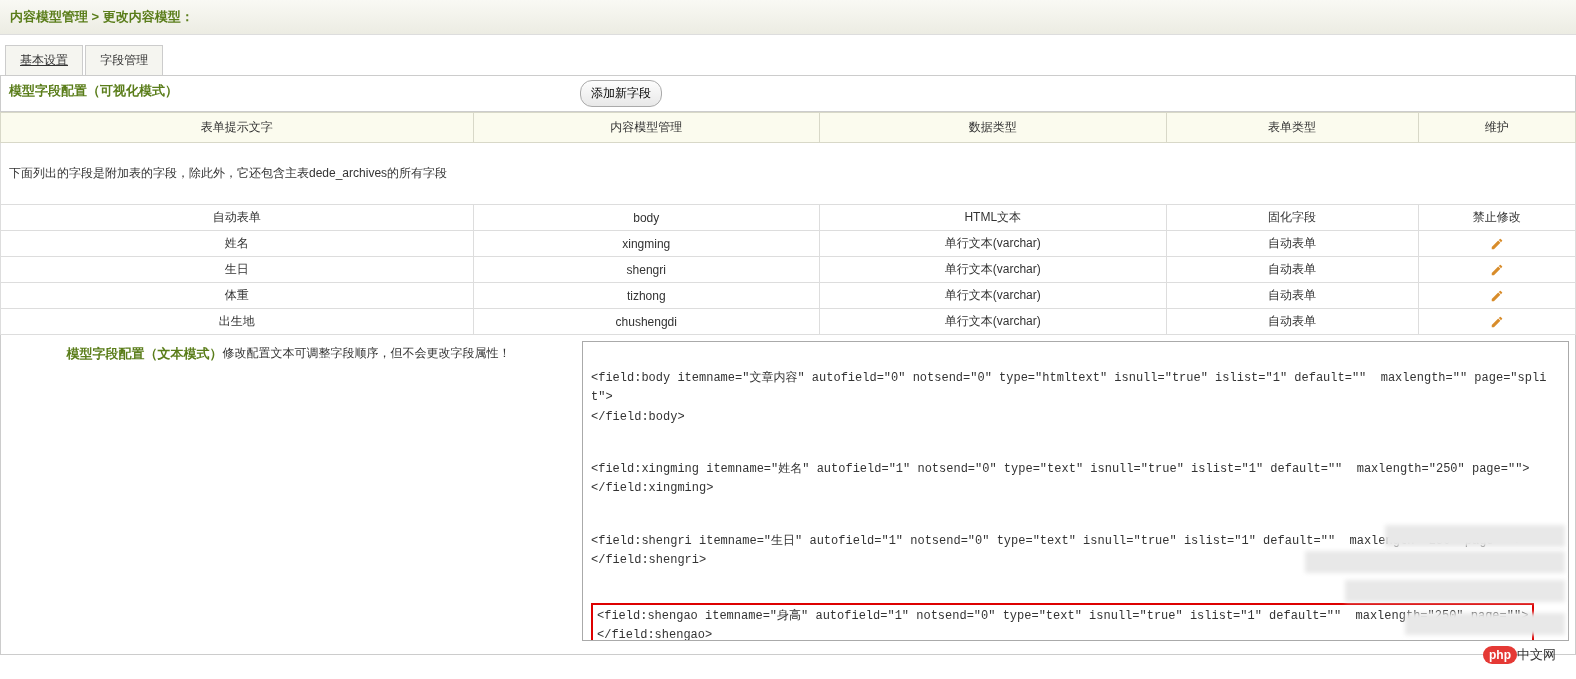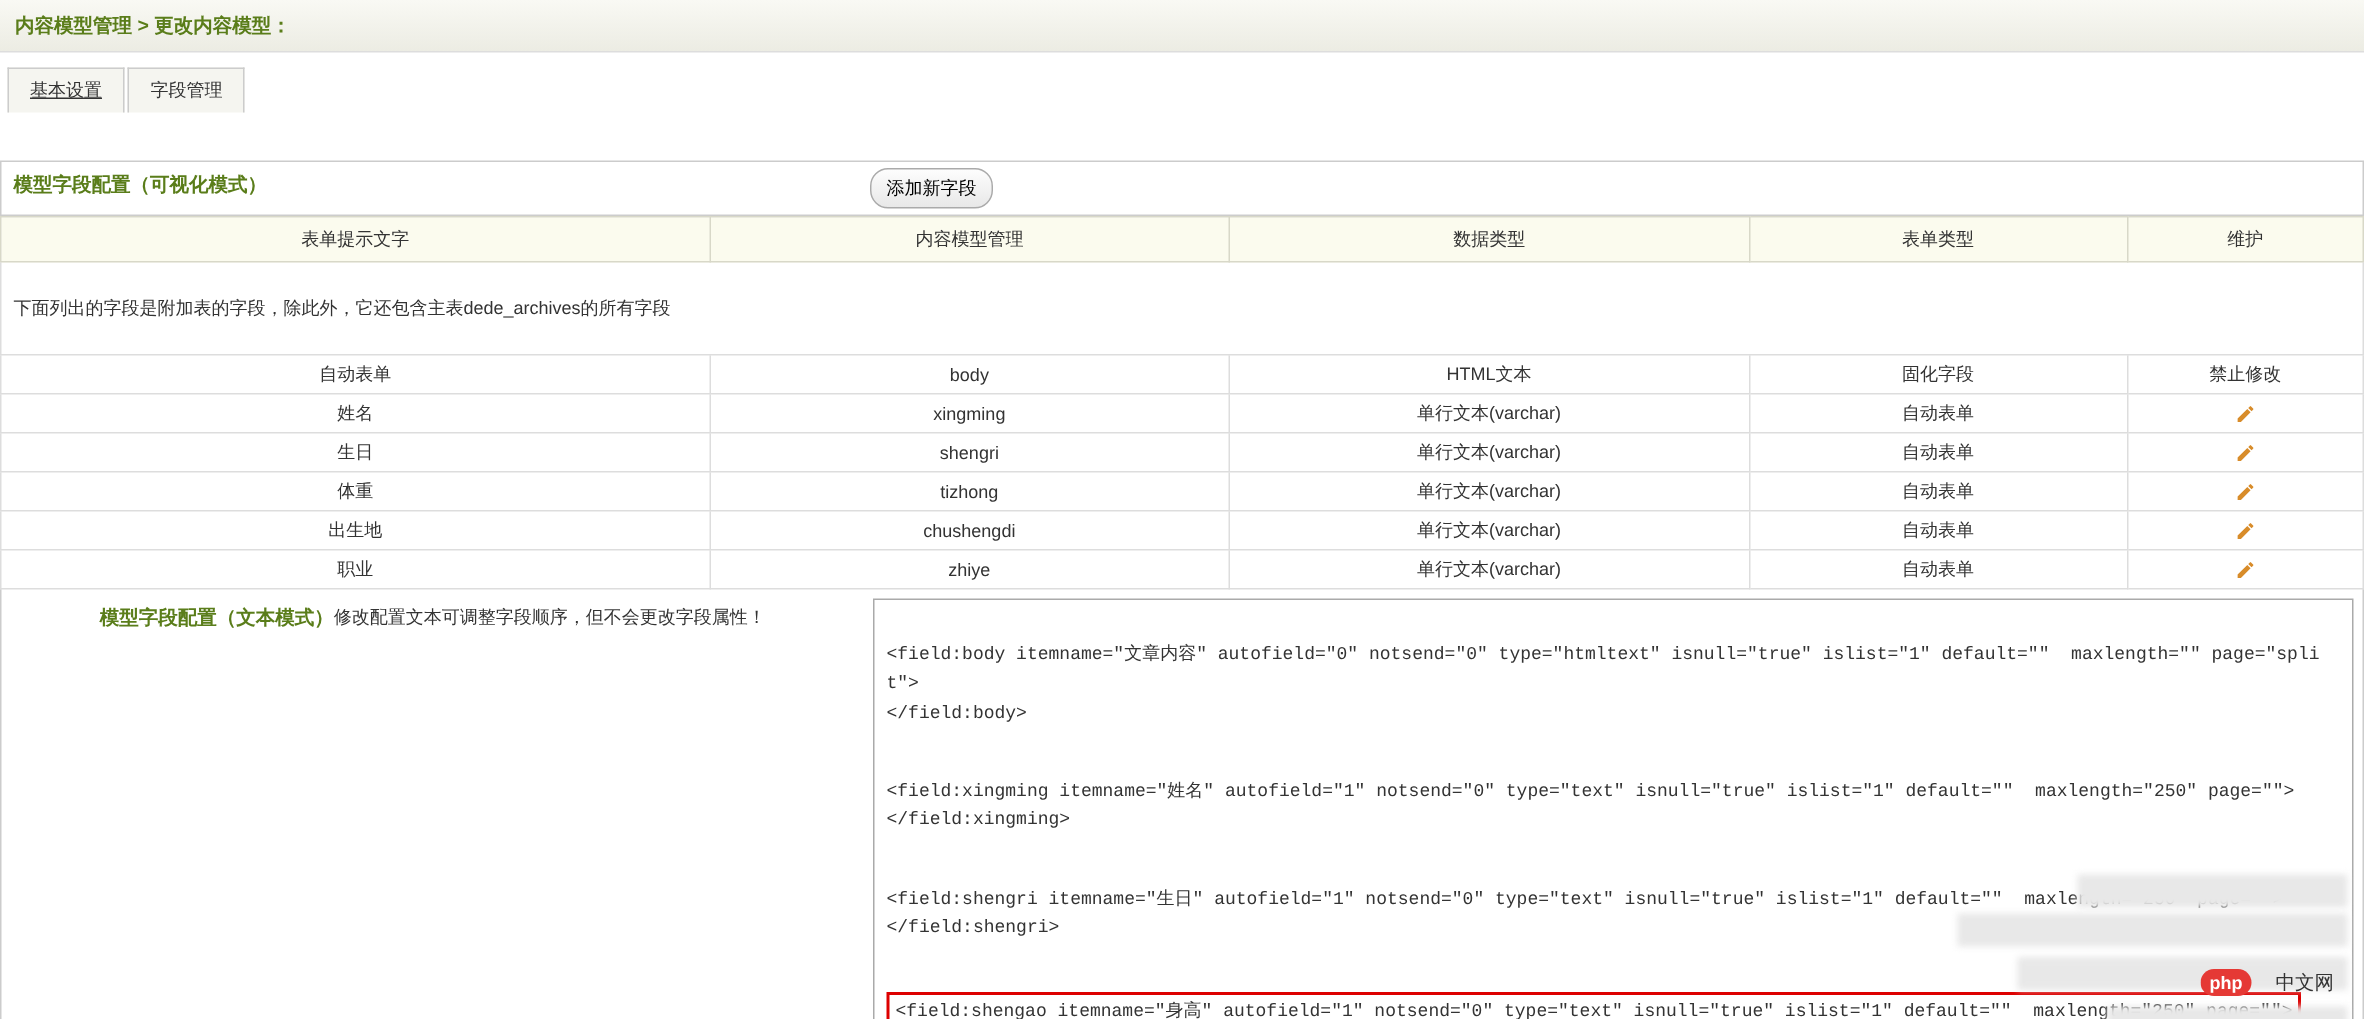--- a/index.html
+++ b/index.html
@@ -30,21 +30,20 @@
       font-size: 12px;
       margin-right: -1px;
     }
     .tab.active {
       text-decoration: underline;
     }
     .section-row {
       display: flex;
       border: 1px solid #ccc;
       background: #fff;
-      margin-top: 32px;
     }
     .section-title {
       flex: 0 0 575px;
       padding: 6px 8px;
       color: #5a7d1a;
       font-weight: bold;
       font-size: 13px;
     }
     .section-action {
       padding: 4px;
@@ -146,21 +145,21 @@
     .blur1 { top: 190px; width: 180px; height: 22px; }
     .blur2 { top: 216px; width: 260px; height: 22px; }
     .blur3 { top: 245px; width: 220px; height: 22px; }
     .blur4 { top: 278px; width: 160px; height: 22px; }
     .watermark {
       position: fixed;
       bottom: 15px;
       right: 20px;
       display: flex;
       align-items: flex-start;
-      gap: 16px;
+      gap: 0;
       font-size: 13px;
       z-index: 10;
       margin-left: 36px;
     }
     .watermark .php-badge {
       background: #e53935;
       color: #fff;
       font-weight: bold;
       padding: 2px 6px;
       border-radius: 10px;
@@ -230,29 +229,20 @@
         <td>tizhong</td>
         <td>单行文本(varchar)</td>
         <td>自动表单</td>
         <td><span class="edit-icon"><svg viewBox="0 0 24 24">
               <path fill="#d88c2a" d="M3 17.25V21h3.75L17.81 9.94l-3.75-3.75L3 17.25zM20.71 7.04a1 1 0 0 0 0-1.41l-2.34-2.34a1 1 0 0 0-1.41 0l-1.83 1.83 3.75 3.75 1.83-1.83z"></path>
             </svg></span></td>
       </tr>
       <tr>
         <td>出生地</td>
         <td>chushengdi</td>
-        <td>单行文本(varchar)</td>
-        <td>自动表单</td>
-        <td><span class="edit-icon"><svg viewBox="0 0 24 24">
-              <path fill="#d88c2a" d="M3 17.25V21h3.75L17.81 9.94l-3.75-3.75L3 17.25zM20.71 7.04a1 1 0 0 0 0-1.41l-2.34-2.34a1 1 0 0 0-1.41 0l-1.83 1.83 3.75 3.75 1.83-1.83z"></path>
-            </svg></span></td>
-      </tr>
-      <tr>
-        <td>职业</td>
-        <td>zhiye</td>
         <td>单行文本(varchar)</td>
         <td>自动表单</td>
         <td><span class="edit-icon"><svg viewBox="0 0 24 24">
               <path fill="#d88c2a" d="M3 17.25V21h3.75L17.81 9.94l-3.75-3.75L3 17.25zM20.71 7.04a1 1 0 0 0 0-1.41l-2.34-2.34a1 1 0 0 0-1.41 0l-1.83 1.83 3.75 3.75 1.83-1.83z"></path>
             </svg></span></td>
       </tr>
     </tbody>
 </table>
 
 <div class="config2-wrapper">

